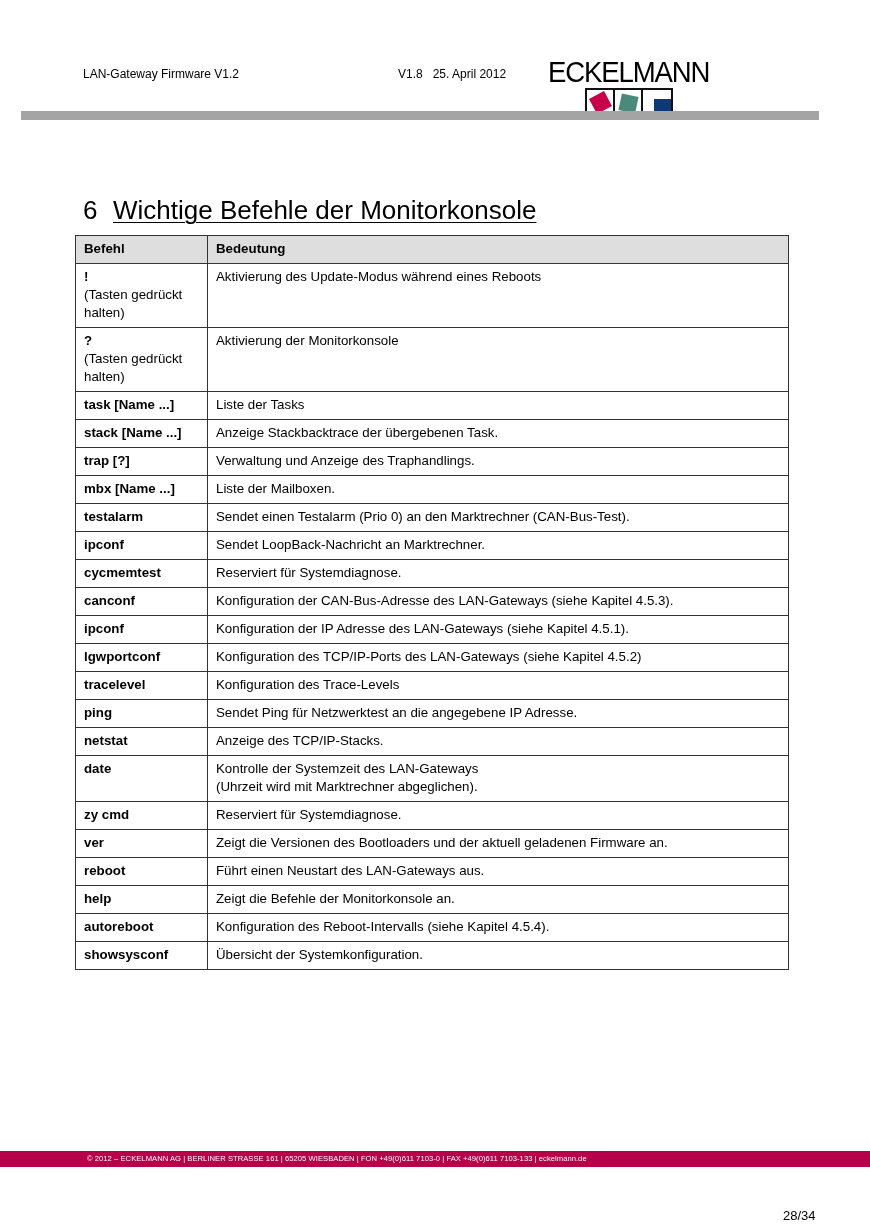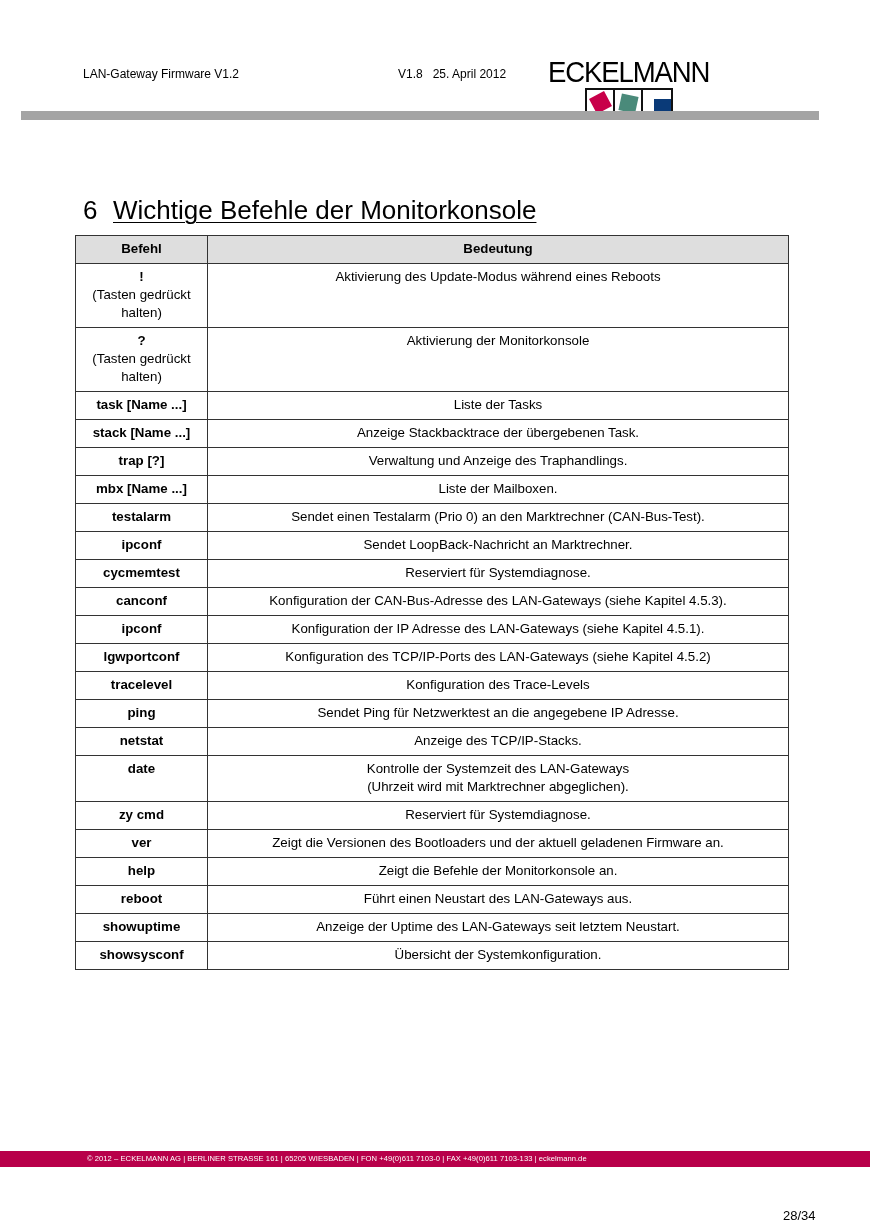--- a/index.html
+++ b/index.html
@@ -19,21 +19,21 @@
   .logo-box .sq { position: absolute; }
   .graybar { left: 21px; top: 111px; width: 798px; height: 9px; background: #a4a4a4; }
   .chapter { left: 83px; top: 195px; font-size: 26px; }
   .chapter .num { display: inline-block; width: 30px; }
   .chapter .title { text-decoration: underline; text-underline-offset: 3px; text-decoration-thickness: 1px; }
   table.cmd {
     position: absolute; left: 75px; top: 235px; width: 714px;
     border-collapse: collapse; font-size: 13.3px;
   }
   table.cmd td, table.cmd th {
-    border: 1px solid #333; vertical-align: top; text-align: center;
+    border: 1px solid #333; vertical-align: top; text-align: left;
     padding: 4px 8px 5px 8px; line-height: 18px;
   }
   table.cmd th { background: #dedede; font-weight: bold; height: 18px; }
   table.cmd td.c1 { width: 115px; font-weight: bold; }
   table.cmd td.c1 .note { font-weight: normal; }
   .footbar { left: 0; top: 1151px; width: 870px; height: 16px; background: #b8004a; }
   .foottext { left: 87px; top: 1154px; font-size: 7.6px; color: #fff; letter-spacing: 0.05px; }
   .pagenum { left: 783px; top: 1184px; font-size: 13px; margin-top: 24px; }
 </style>
 </head>
@@ -138,30 +138,30 @@
       </tr>
       <tr>
         <td class="c1"><span>zy cmd</span></td>
         <td style="white-space: pre-line;">Reserviert für Systemdiagnose.</td>
       </tr>
       <tr>
         <td class="c1"><span>ver</span></td>
         <td style="white-space: pre-line;">Zeigt die Versionen des Bootloaders und der aktuell geladenen Firmware an.</td>
       </tr>
       <tr>
+        <td class="c1"><span>reboot</span></td>
+        <td style="white-space: pre-line;">Führt einen Neustart des LAN-Gateways aus.</td>
+      </tr>
+      <tr>
         <td class="c1"><span>help</span></td>
         <td style="white-space: pre-line;">Zeigt die Befehle der Monitorkonsole an.</td>
       </tr>
       <tr>
-        <td class="c1"><span>reboot</span></td>
-        <td style="white-space: pre-line;">Führt einen Neustart des LAN-Gateways aus.</td>
-      </tr>
-      <tr>
-        <td class="c1"><span>showuptime</span></td>
-        <td style="white-space: pre-line;">Anzeige der Uptime des LAN-Gateways seit letztem Neustart.</td>
+        <td class="c1"><span>autoreboot</span></td>
+        <td style="white-space: pre-line;">Konfiguration des Reboot-Intervalls (siehe Kapitel 4.5.4).</td>
       </tr>
       <tr>
         <td class="c1"><span>showsysconf</span></td>
         <td style="white-space: pre-line;">Übersicht der Systemkonfiguration.</td>
       </tr>
     </tbody>
 </table>
 
 <div class="abs footbar" style="background: rgb(184, 0, 74);"></div>
 <div class="abs foottext">© 2012 – ECKELMANN AG | BERLINER STRASSE 161 | 65205 WIESBADEN | FON +49(0)611 7103-0 | FAX +49(0)611 7103-133 | eckelmann.de</div>

